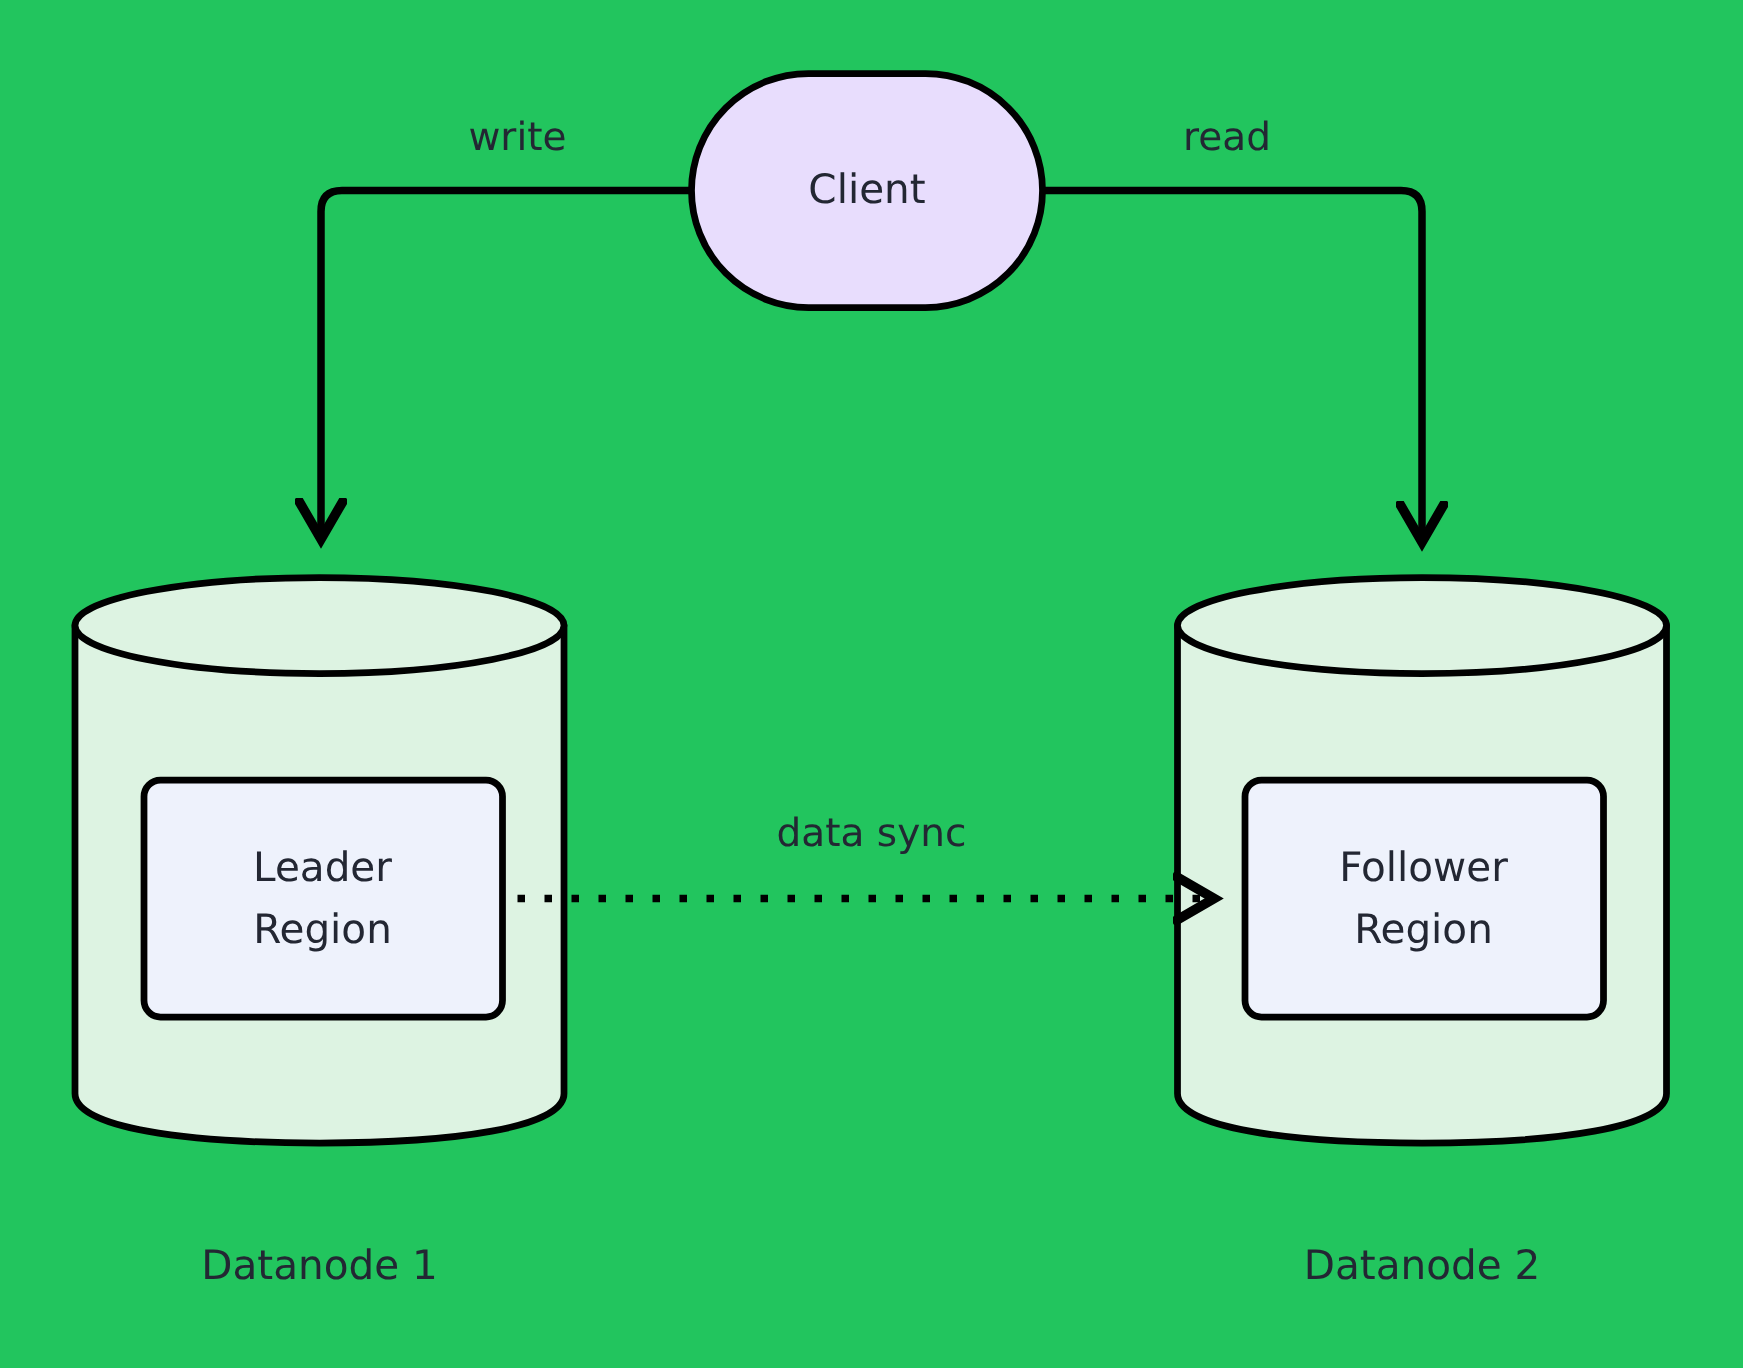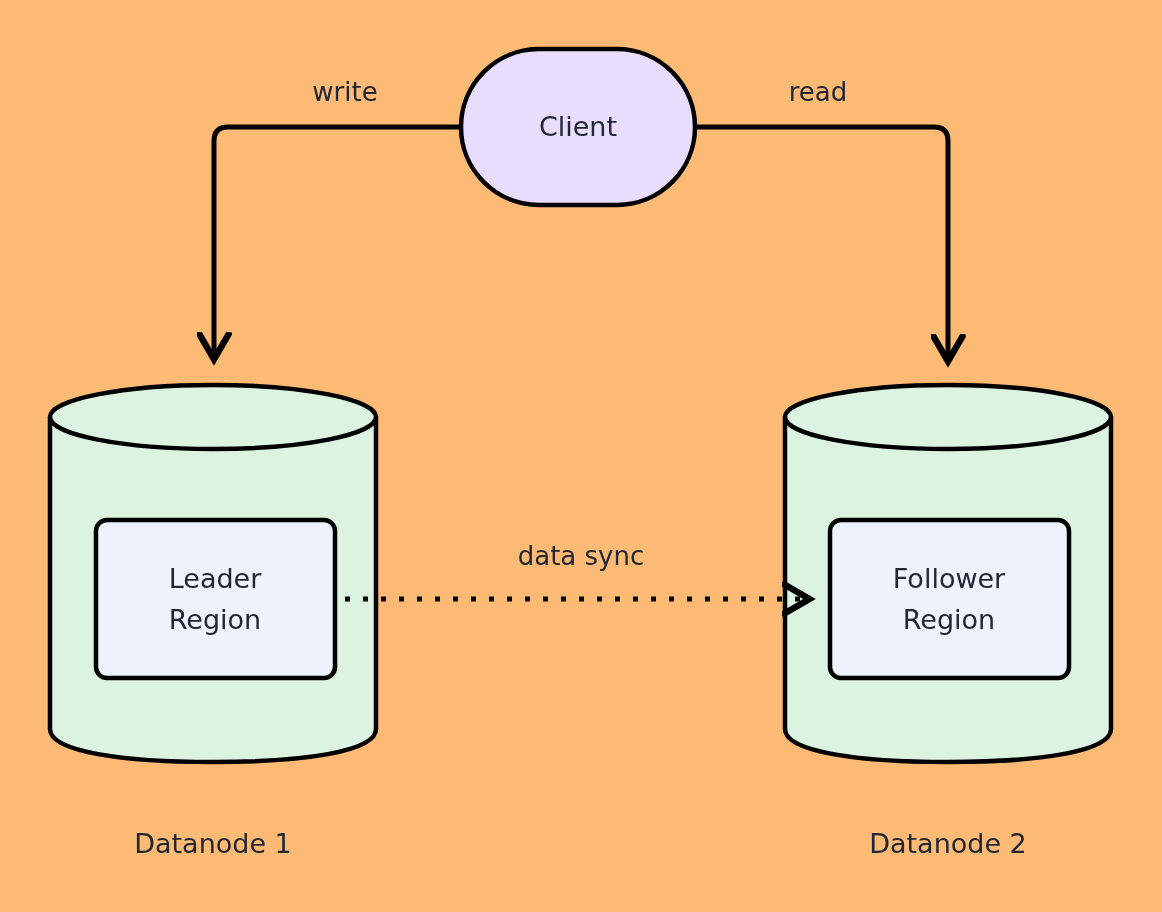--- a/index.html
+++ b/index.html
@@ -8,21 +8,21 @@
     padding: 0;
     background: #ffffff;
   }
   body {
     font-family: "DejaVu Sans", "Liberation Sans", sans-serif;
   }
   #diagram-root {
     position: relative;
     width: 1162px;
     height: 912px;
-    background: #fdba74;
+    background: #22c55e;
     overflow: hidden;
   }
   #diagram-svg {
     position: absolute;
     top: 0;
     left: 0;
     width: 1162px;
     height: 912px;
     display: block;
   }

